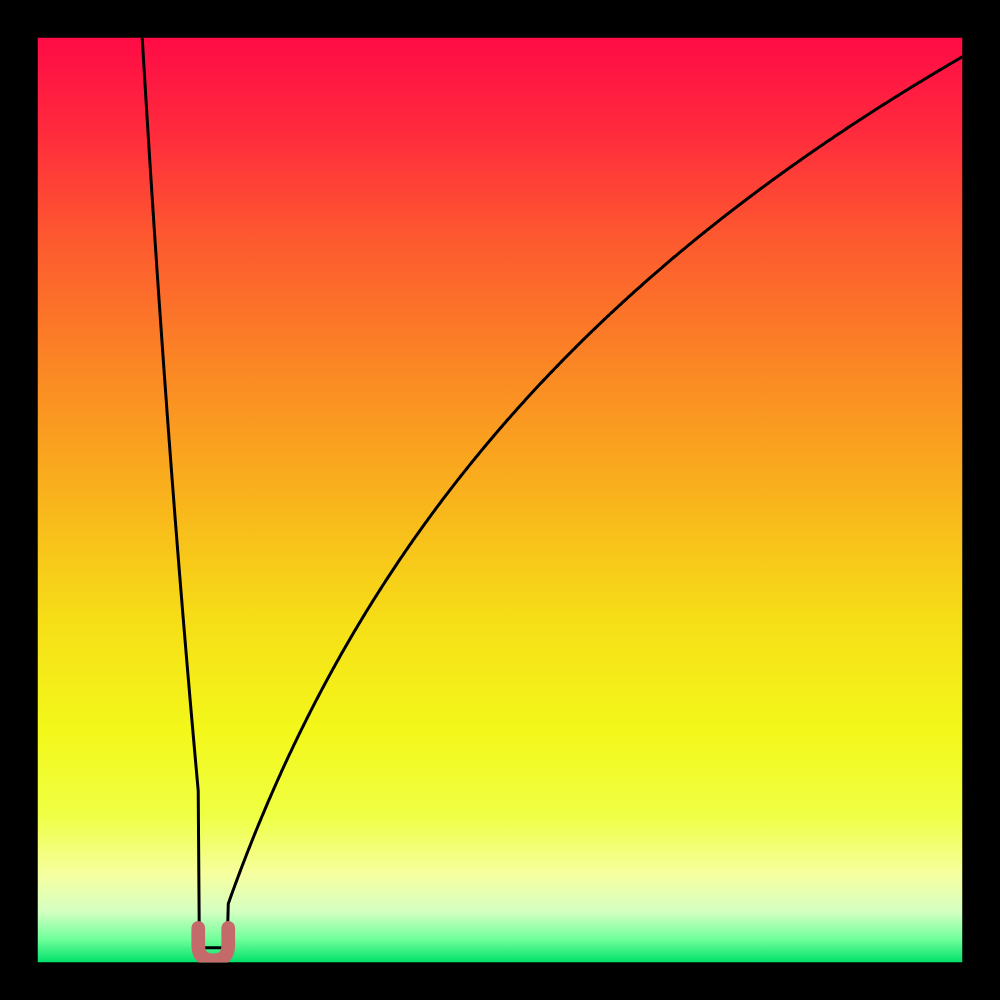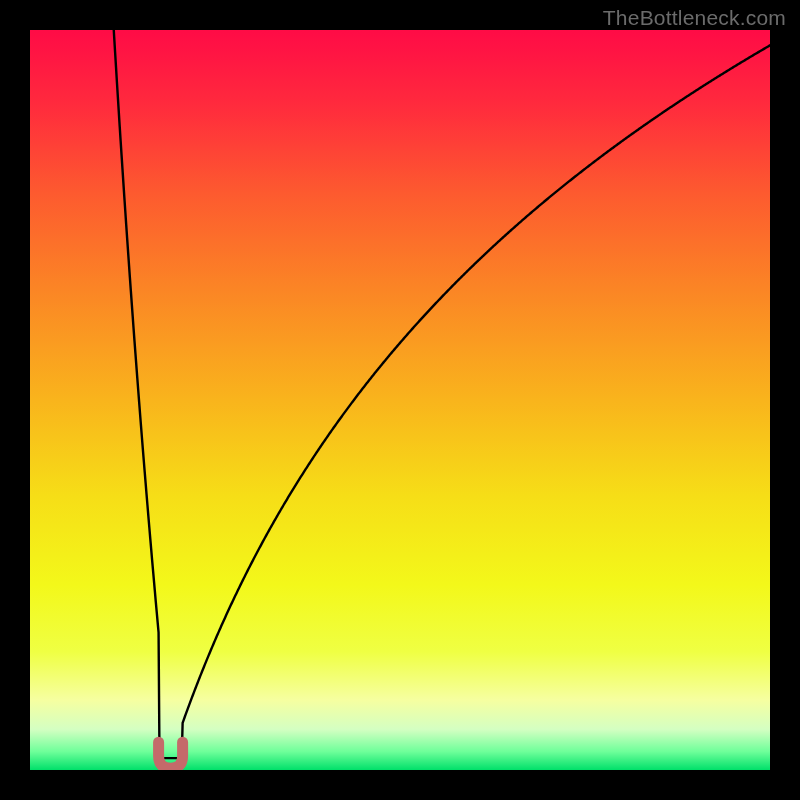--- a/index.html
+++ b/index.html
@@ -56,14 +56,13 @@
             <stop offset="97.5%" stop-color="#6fff9a"></stop>
             <stop offset="100%" stop-color="#00e06a"></stop>
           </linearGradient>
       </defs>
       <rect x="0" y="0" width="740" height="740" fill="url(#bg-grad)"></rect>
       <path id="curve-path" fill="none" stroke="#000000" d="M 82.33 -24.39 L 83.25 -8.68 L 84.17 6.85 L 85.10 22.22 L 86.03 37.42 L 86.95 52.46 L 87.88 67.33 L 88.80 82.06 L 89.72 96.63 L 90.65 111.05 L 91.58 125.32 L 92.50 139.45 L 93.42 153.44 L 94.35 167.30 L 95.28 181.01 L 96.20 194.60 L 97.13 208.05 L 98.05 221.38 L 98.98 234.58 L 99.90 247.66 L 100.83 260.62 L 101.75 273.46 L 102.68 286.18 L 103.60 298.79 L 104.52 311.29 L 105.45 323.68 L 106.37 335.96 L 107.30 348.13 L 108.22 360.20 L 109.15 372.17 L 110.07 384.03 L 111.00 395.80 L 111.92 407.47 L 112.85 419.04 L 113.77 430.52 L 114.70 441.90 L 115.63 453.19 L 116.55 464.40 L 117.48 475.51 L 118.40 486.54 L 119.33 497.48 L 120.25 508.34 L 121.18 519.11 L 122.10 529.80 L 123.03 540.41 L 123.95 550.95 L 124.88 561.40 L 125.80 571.78 L 126.73 582.08 L 127.65 592.30 L 128.57 602.45 L 129.50 728.16 L 130.42 728.16 L 131.35 728.16 L 132.28 728.16 L 133.20 728.16 L 134.13 728.16 L 135.05 728.16 L 135.97 728.16 L 136.90 728.16 L 137.82 728.16 L 138.75 728.16 L 139.68 728.16 L 140.60 728.16 L 141.53 728.16 L 142.45 728.16 L 143.38 728.16 L 144.30 728.16 L 145.22 728.16 L 146.15 728.16 L 147.08 728.16 L 148.00 728.16 L 148.93 728.16 L 149.85 728.16 L 150.77 728.16 L 151.70 728.16 L 152.63 692.94 L 153.55 690.34 L 154.47 687.77 L 155.40 685.20 L 156.32 682.66 L 157.25 680.12 L 158.17 677.61 L 159.10 675.10 L 160.03 672.62 L 160.95 670.14 L 161.88 667.68 L 162.80 665.24 L 163.72 662.81 L 164.65 660.39 L 165.58 657.98 L 166.50 655.59 L 167.43 653.21 L 168.35 650.85 L 169.28 648.50 L 170.20 646.16 L 171.13 643.83 L 172.05 641.52 L 172.98 639.22 L 173.90 636.93 L 174.82 634.65 L 175.75 632.39 L 176.67 630.13 L 177.60 627.89 L 178.53 625.66 L 179.45 623.44 L 180.38 621.24 L 181.30 619.04 L 182.22 616.86 L 183.15 614.69 L 184.07 612.52 L 185.00 610.37 L 185.92 608.23 L 186.85 606.10 L 187.77 603.98 L 188.70 601.87 L 189.62 599.77 L 190.55 597.69 L 191.47 595.61 L 192.40 593.54 L 193.32 591.48 L 194.25 589.43 L 195.17 587.39 L 196.10 585.36 L 197.02 583.34 L 197.95 581.33 L 198.88 579.33 L 199.80 577.34 L 200.72 575.36 L 201.65 573.38 L 202.57 571.42 L 203.50 569.46 L 204.42 567.52 L 205.35 565.58 L 206.28 563.65 L 207.20 561.73 L 208.13 559.82 L 209.05 557.92 L 209.97 556.02 L 210.90 554.13 L 211.83 552.26 L 212.75 550.39 L 213.68 548.52 L 214.60 546.67 L 215.53 544.82 L 216.45 542.99 L 217.38 541.16 L 218.30 539.33 L 219.23 537.52 L 220.15 535.71 L 221.08 533.91 L 222.00 532.12 L 222.93 530.33 L 223.85 528.56 L 224.78 526.79 L 225.70 525.02 L 226.63 523.27 L 227.55 521.52 L 228.48 519.78 L 229.40 518.05 L 230.33 516.32 L 231.25 514.60 L 232.17 512.89 L 233.10 511.18 L 234.02 509.48 L 234.95 507.79 L 235.87 506.10 L 236.80 504.42 L 237.72 502.75 L 238.65 501.08 L 239.57 499.42 L 240.50 497.76 L 241.42 496.12 L 242.35 494.48 L 243.27 492.84 L 244.20 491.21 L 245.13 489.59 L 246.05 487.97 L 246.97 486.36 L 247.90 484.76 L 248.82 483.16 L 249.75 481.57 L 250.67 479.98 L 251.60 478.40 L 252.53 476.82 L 253.45 475.25 L 254.38 473.69 L 255.30 472.13 L 256.23 470.58 L 257.15 469.03 L 258.07 467.49 L 259.00 465.96 L 259.93 464.43 L 260.85 462.90 L 261.78 461.38 L 262.70 459.87 L 263.63 458.36 L 264.55 456.86 L 265.48 455.36 L 266.40 453.87 L 267.32 452.38 L 268.25 450.90 L 269.18 449.42 L 270.10 447.95 L 271.03 446.48 L 271.95 445.02 L 272.88 443.56 L 273.80 442.11 L 274.73 440.66 L 275.65 439.22 L 276.58 437.78 L 277.50 436.35 L 278.42 434.92 L 279.35 433.49 L 280.27 432.08 L 281.20 430.66 L 282.13 429.25 L 283.05 427.85 L 283.97 426.45 L 284.90 425.05 L 285.82 423.66 L 286.75 422.27 L 287.68 420.89 L 288.60 419.51 L 289.52 418.14 L 290.45 416.77 L 291.38 415.41 L 292.30 414.04 L 293.22 412.69 L 294.15 411.34 L 295.07 409.99 L 296.00 408.65 L 296.93 407.31 L 297.85 405.97 L 298.77 404.64 L 299.70 403.31 L 300.63 401.99 L 301.55 400.67 L 302.48 399.36 L 303.40 398.05 L 304.32 396.74 L 305.25 395.44 L 306.18 394.14 L 307.10 392.85 L 308.03 391.55 L 308.95 390.27 L 309.88 388.98 L 310.80 387.71 L 311.73 386.43 L 312.65 385.16 L 313.57 383.89 L 314.50 382.63 L 315.43 381.37 L 316.35 380.11 L 317.28 378.86 L 318.20 377.61 L 319.13 376.36 L 320.05 375.12 L 320.98 373.88 L 321.90 372.64 L 322.83 371.41 L 323.75 370.18 L 324.67 368.96 L 325.60 367.74 L 326.52 366.52 L 327.45 365.31 L 328.38 364.10 L 329.30 362.89 L 330.22 361.69 L 331.15 360.48 L 332.07 359.29 L 333.00 358.09 L 333.93 356.90 L 334.85 355.72 L 335.77 354.53 L 336.70 353.35 L 337.63 352.17 L 338.55 351.00 L 339.47 349.83 L 340.40 348.66 L 341.32 347.50 L 342.25 346.33 L 343.18 345.18 L 344.10 344.02 L 345.02 342.87 L 345.95 341.72 L 346.88 340.57 L 347.80 339.43 L 348.73 338.29 L 349.65 337.15 L 350.57 336.02 L 351.50 334.89 L 352.43 333.76 L 353.35 332.63 L 354.28 331.51 L 355.20 330.39 L 356.13 329.28 L 357.05 328.16 L 357.98 327.05 L 358.90 325.95 L 359.82 324.84 L 360.75 323.74 L 361.68 322.64 L 362.60 321.54 L 363.53 320.45 L 364.45 319.36 L 365.38 318.27 L 366.30 317.19 L 367.23 316.10 L 368.15 315.02 L 369.08 313.95 L 370.00 312.87 L 370.92 311.80 L 371.85 310.73 L 372.78 309.67 L 373.70 308.60 L 374.63 307.54 L 375.55 306.48 L 376.48 305.43 L 377.40 304.37 L 378.32 303.32 L 379.25 302.27 L 380.18 301.23 L 381.10 300.19 L 382.02 299.15 L 382.95 298.11 L 383.88 297.07 L 384.80 296.04 L 385.72 295.01 L 386.65 293.98 L 387.58 292.96 L 388.50 291.93 L 389.43 290.91 L 390.35 289.89 L 391.28 288.88 L 392.20 287.86 L 393.13 286.85 L 394.05 285.84 L 394.97 284.84 L 395.90 283.83 L 396.82 282.83 L 397.75 281.83 L 398.67 280.84 L 399.60 279.84 L 400.53 278.85 L 401.45 277.86 L 402.37 276.87 L 403.30 275.89 L 404.23 274.90 L 405.15 273.92 L 406.07 272.94 L 407.00 271.97 L 407.93 270.99 L 408.85 270.02 L 409.77 269.05 L 410.70 268.08 L 411.63 267.12 L 412.55 266.15 L 413.47 265.19 L 414.40 264.23 L 415.33 263.28 L 416.25 262.32 L 417.17 261.37 L 418.10 260.42 L 419.03 259.47 L 419.95 258.52 L 420.88 257.58 L 421.80 256.64 L 422.73 255.70 L 423.65 254.76 L 424.57 253.82 L 425.50 252.89 L 426.43 251.96 L 427.35 251.03 L 428.27 250.10 L 429.20 249.17 L 430.13 248.25 L 431.05 247.33 L 431.97 246.41 L 432.90 245.49 L 433.83 244.57 L 434.75 243.66 L 435.68 242.74 L 436.60 241.83 L 437.53 240.93 L 438.45 240.02 L 439.38 239.11 L 440.30 238.21 L 441.22 237.31 L 442.15 236.41 L 443.07 235.52 L 444.00 234.62 L 444.92 233.73 L 445.85 232.84 L 446.78 231.95 L 447.70 231.06 L 448.62 230.17 L 449.55 229.29 L 450.48 228.41 L 451.40 227.53 L 452.32 226.65 L 453.25 225.77 L 454.18 224.90 L 455.10 224.02 L 456.02 223.15 L 456.95 222.28 L 457.88 221.41 L 458.80 220.55 L 459.72 219.68 L 460.65 218.82 L 461.58 217.96 L 462.50 217.10 L 463.42 216.24 L 464.35 215.39 L 465.28 214.53 L 466.20 213.68 L 467.13 212.83 L 468.05 211.98 L 468.98 211.13 L 469.90 210.29 L 470.82 209.44 L 471.75 208.60 L 472.68 207.76 L 473.60 206.92 L 474.52 206.08 L 475.45 205.25 L 476.38 204.41 L 477.30 203.58 L 478.22 202.75 L 479.15 201.92 L 480.08 201.09 L 481.00 200.27 L 481.93 199.44 L 482.85 198.62 L 483.78 197.80 L 484.70 196.98 L 485.63 196.16 L 486.55 195.34 L 487.47 194.53 L 488.40 193.71 L 489.32 192.90 L 490.25 192.09 L 491.17 191.28 L 492.10 190.47 L 493.03 189.67 L 493.95 188.86 L 494.87 188.06 L 495.80 187.26 L 496.73 186.46 L 497.65 185.66 L 498.57 184.86 L 499.50 184.07 L 500.43 183.27 L 501.35 182.48 L 502.27 181.69 L 503.20 180.90 L 504.13 180.11 L 505.05 179.33 L 505.97 178.54 L 506.90 177.76 L 507.83 176.97 L 508.75 176.19 L 509.67 175.41 L 510.60 174.63 L 511.53 173.86 L 512.45 173.08 L 513.38 172.31 L 514.30 171.54 L 515.23 170.76 L 516.15 169.99 L 517.07 169.23 L 518.00 168.46 L 518.93 167.69 L 519.85 166.93 L 520.77 166.17 L 521.70 165.40 L 522.63 164.64 L 523.55 163.88 L 524.48 163.13 L 525.40 162.37 L 526.33 161.62 L 527.25 160.86 L 528.17 160.11 L 529.10 159.36 L 530.03 158.61 L 530.95 157.86 L 531.88 157.11 L 532.80 156.37 L 533.72 155.62 L 534.65 154.88 L 535.58 154.14 L 536.50 153.40 L 537.42 152.66 L 538.35 151.92 L 539.27 151.18 L 540.20 150.45 L 541.13 149.71 L 542.05 148.98 L 542.98 148.25 L 543.90 147.52 L 544.82 146.79 L 545.75 146.06 L 546.68 145.33 L 547.60 144.61 L 548.52 143.88 L 549.45 143.16 L 550.38 142.44 L 551.30 141.72 L 552.23 141.00 L 553.15 140.28 L 554.08 139.56 L 555.00 138.85 L 555.92 138.13 L 556.85 137.42 L 557.77 136.71 L 558.70 136.00 L 559.63 135.29 L 560.55 134.58 L 561.48 133.87 L 562.40 133.16 L 563.32 132.46 L 564.25 131.75 L 565.18 131.05 L 566.10 130.35 L 567.02 129.65 L 567.95 128.95 L 568.88 128.25 L 569.80 127.55 L 570.73 126.86 L 571.65 126.16 L 572.58 125.47 L 573.50 124.77 L 574.42 124.08 L 575.35 123.39 L 576.28 122.70 L 577.20 122.01 L 578.13 121.33 L 579.05 120.64 L 579.97 119.96 L 580.90 119.27 L 581.83 118.59 L 582.75 117.91 L 583.67 117.23 L 584.60 116.55 L 585.52 115.87 L 586.45 115.19 L 587.38 114.51 L 588.30 113.84 L 589.23 113.16 L 590.15 112.49 L 591.07 111.82 L 592.00 111.15 L 592.93 110.48 L 593.85 109.81 L 594.77 109.14 L 595.70 108.47 L 596.63 107.81 L 597.55 107.14 L 598.48 106.48 L 599.40 105.82 L 600.33 105.15 L 601.25 104.49 L 602.17 103.83 L 603.10 103.17 L 604.02 102.52 L 604.95 101.86 L 605.88 101.20 L 606.80 100.55 L 607.73 99.90 L 608.65 99.24 L 609.57 98.59 L 610.50 97.94 L 611.43 97.29 L 612.35 96.64 L 613.27 95.99 L 614.20 95.35 L 615.13 94.70 L 616.05 94.06 L 616.98 93.41 L 617.90 92.77 L 618.83 92.13 L 619.75 91.49 L 620.67 90.85 L 621.60 90.21 L 622.53 89.57 L 623.45 88.93 L 624.38 88.29 L 625.30 87.66 L 626.22 87.03 L 627.15 86.39 L 628.08 85.76 L 629.00 85.13 L 629.92 84.50 L 630.85 83.87 L 631.77 83.24 L 632.70 82.61 L 633.63 81.98 L 634.55 81.36 L 635.48 80.73 L 636.40 80.11 L 637.32 79.48 L 638.25 78.86 L 639.18 78.24 L 640.10 77.62 L 641.02 77.00 L 641.95 76.38 L 642.88 75.76 L 643.80 75.15 L 644.73 74.53 L 645.65 73.91 L 646.58 73.30 L 647.50 72.69 L 648.42 72.07 L 649.35 71.46 L 650.27 70.85 L 651.20 70.24 L 652.13 69.63 L 653.05 69.02 L 653.98 68.42 L 654.90 67.81 L 655.82 67.20 L 656.75 66.60 L 657.68 65.99 L 658.60 65.39 L 659.52 64.79 L 660.45 64.19 L 661.38 63.59 L 662.30 62.99 L 663.23 62.39 L 664.15 61.79 L 665.08 61.19 L 666.00 60.59 L 666.92 60.00 L 667.85 59.40 L 668.78 58.81 L 669.70 58.22 L 670.63 57.62 L 671.55 57.03 L 672.47 56.44 L 673.40 55.85 L 674.33 55.26 L 675.25 54.67 L 676.17 54.09 L 677.10 53.50 L 678.02 52.91 L 678.95 52.33 L 679.88 51.75 L 680.80 51.16 L 681.73 50.58 L 682.65 50.00 L 683.57 49.42 L 684.50 48.84 L 685.43 48.26 L 686.35 47.68 L 687.27 47.10 L 688.20 46.52 L 689.13 45.95 L 690.05 45.37 L 690.98 44.79 L 691.90 44.22 L 692.83 43.65 L 693.75 43.07 L 694.67 42.50 L 695.60 41.93 L 696.52 41.36 L 697.45 40.79 L 698.38 40.22 L 699.30 39.65 L 700.23 39.09 L 701.15 38.52 L 702.07 37.95 L 703.00 37.39 L 703.93 36.82 L 704.85 36.26 L 705.77 35.70 L 706.70 35.14 L 707.63 34.57 L 708.55 34.01 L 709.48 33.45 L 710.40 32.89 L 711.33 32.34 L 712.25 31.78 L 713.17 31.22 L 714.10 30.67 L 715.03 30.11 L 715.95 29.55 L 716.88 29.00 L 717.80 28.45 L 718.72 27.89 L 719.65 27.34 L 720.58 26.79 L 721.50 26.24 L 722.42 25.69 L 723.35 25.14 L 724.27 24.59 L 725.20 24.05 L 726.13 23.50 L 727.05 22.95 L 727.98 22.41 L 728.90 21.86 L 729.82 21.32 L 730.75 20.77 L 731.68 20.23 L 732.60 19.69 L 733.52 19.15 L 734.45 18.61 L 735.38 18.07 L 736.30 17.53 L 737.23 16.99 L 738.15 16.45 L 739.08 15.91 L 740.00 15.37" stroke-width="2.4" stroke-linecap="round" stroke-linejoin="round"></path>
       <path id="marker-path" fill="none" d="M 128.6 712.2 L 128.6 726.2 Q 128.6 738.2 140.6 738.2 Q 152.6 738.2 152.6 726.2 L 152.6 712.2" stroke="#c46a6a" stroke-width="11" stroke-linecap="round" stroke-linejoin="round"></path>
     </svg>
   </div>
 
-  <div class="attribution">TheBottleneck.com</div>
 </div>
 
 </body></html>

